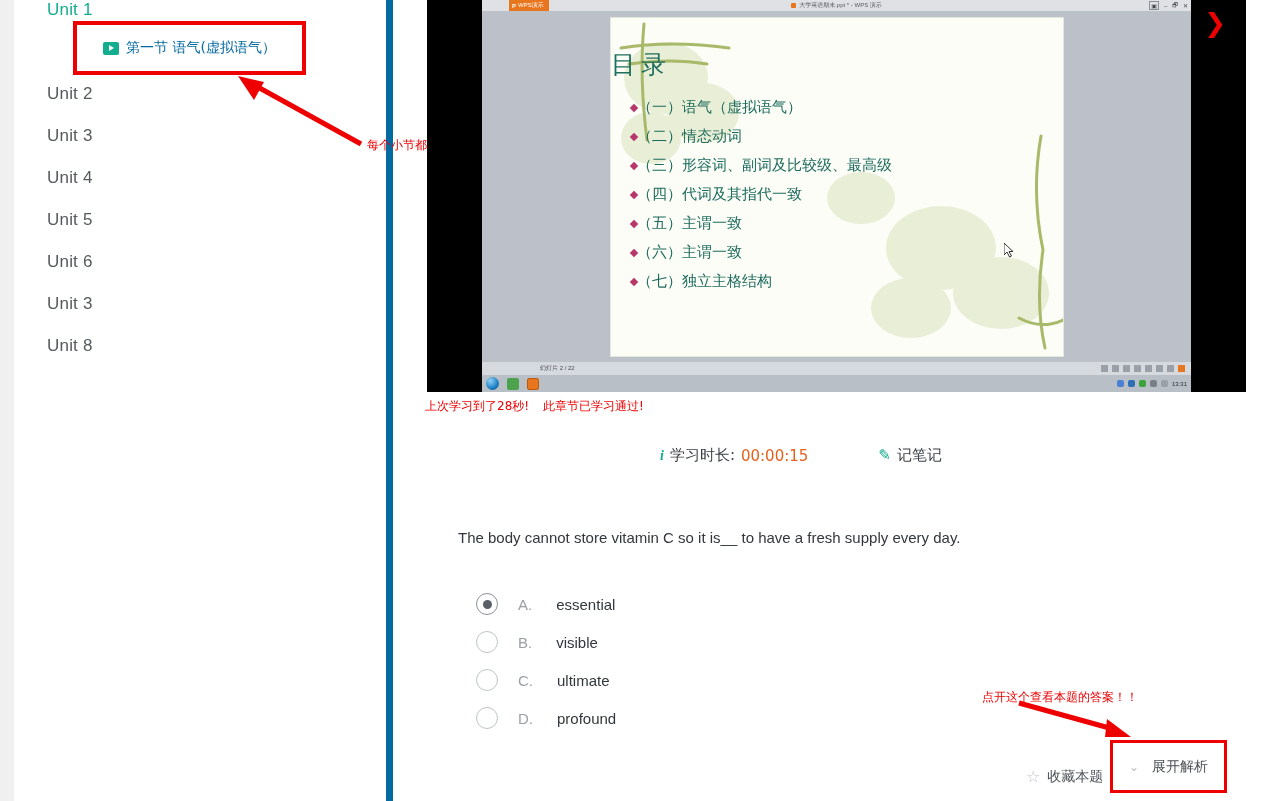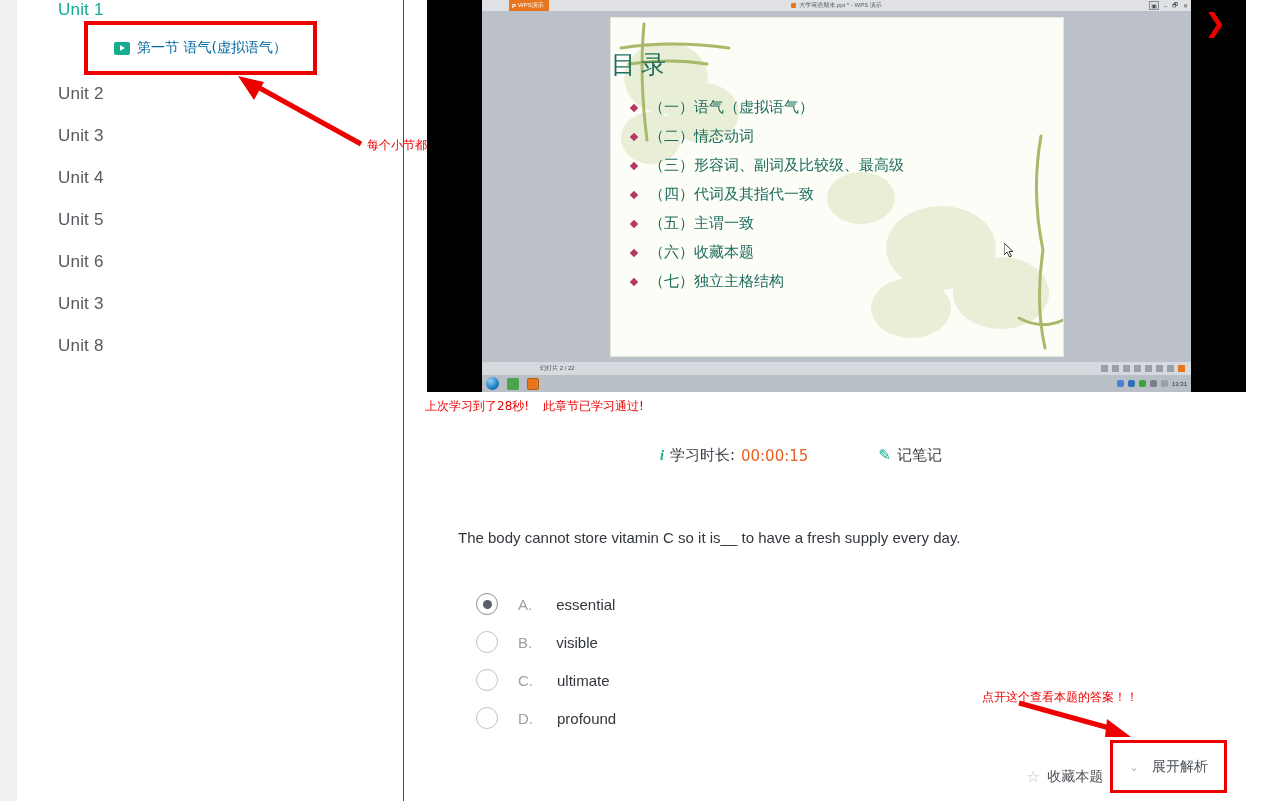--- a/index.html
+++ b/index.html
@@ -11,22 +11,22 @@
     overflow: hidden;
   }
   #root { position: relative; width: 1277px; height: 801px; background: #fff; }
 
   
   .left-rail {
     position: absolute; left: 0; top: 0; width: 17px; height: 801px;
     background: #f0f0f0;
   }
   .sidebar {
-    position: absolute; left: 25px; top: 0; width: 379px; height: 801px;
-    background: #ffffff; border-right: 1px solid #0369a1;
+    position: absolute; left: 14px; top: 0; width: 379px; height: 801px;
+    background: #ffffff; border-right: 7px solid #0369a1;
   }
   .unit-link {
     position: absolute; left: 33px;
     font-size: 17px; color: #555a5e; letter-spacing: .2px;
     white-space: nowrap;
   }
   .unit-link.active { color: #12ad8f; }
 
   .lesson-box {
     position: absolute; left: 59px; top: 21px;
@@ -99,21 +99,21 @@
     overflow: hidden;
   }
   .slide-deco { position: absolute; pointer-events: none; }
   .slide-title {
     position: absolute; top: 30px; left: 0; right: 0; text-align: left;
     font-size: 25px; color: #1f6e5e; letter-spacing: 5px;
     font-family: "DejaVu Sans", sans-serif;
   }
   .toc { position: absolute; top: 80px; left: 20px; right: 10px; }
   .toc-item {
-    display: flex; align-items: center; gap: 12px;
+    display: flex; align-items: center; gap: 0;
     font-size: 15px; color: #1d6b5d; margin-bottom: 10px;
     font-family: "DejaVu Sans", sans-serif; white-space: nowrap;
   }
   .diamond {
     width: 6px; height: 6px; background: #b8376a;
     transform: rotate(45deg); flex: 0 0 auto;
   }
   .cursor-arrow { position: absolute; left: 522px; top: 243px; }
 
   .wps-statusbar {
@@ -312,21 +312,21 @@
           <div class="toc-item">
               <span class="diamond"></span>
               <span>（四）代词及其指代一致</span>
             </div>
           <div class="toc-item">
               <span class="diamond"></span>
               <span>（五）主谓一致</span>
             </div>
           <div class="toc-item">
               <span class="diamond"></span>
-              <span>（六）收藏本题</span>
+              <span>（六）主谓一致</span>
             </div>
           <div class="toc-item">
               <span class="diamond"></span>
               <span>（七）独立主格结构</span>
             </div>
         </div>
       </div>
 
       <svg class="cursor-arrow" width="11" height="15" viewBox="0 0 11 15">
         <polygon points="0,0 0,12 3,9 5.5,14 7.5,13 5,8.5 9,8.5" fill="#ffffff" stroke="#333" stroke-width="1"></polygon>

